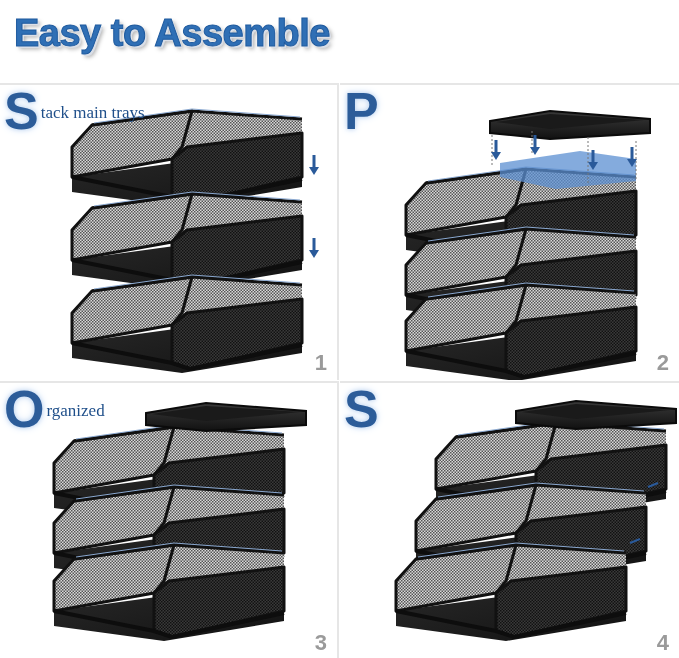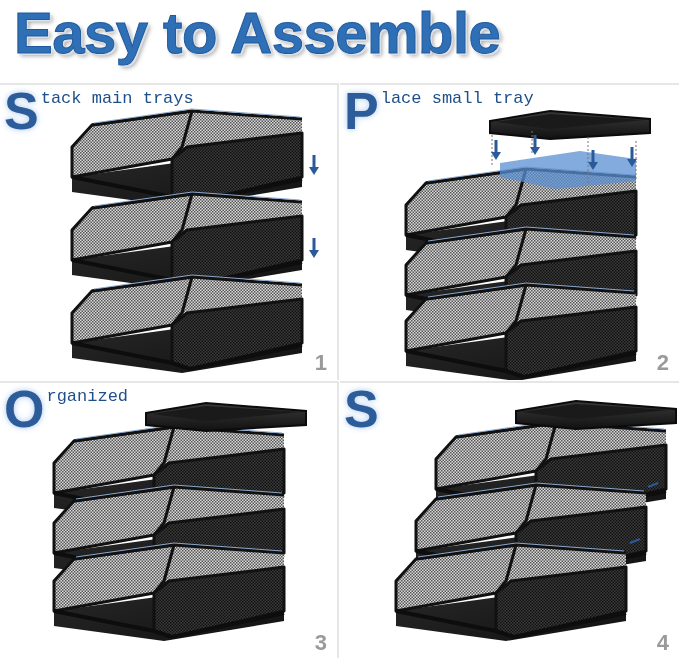--- a/index.html
+++ b/index.html
@@ -1,40 +1,40 @@
 <!DOCTYPE html>
 <html><head>
 <meta charset="utf-8">
 <style>
   html, body { margin: 0; padding: 0; background: #ffffff; }
   body { width: 679px; height: 658px; position: relative; overflow: hidden; font-family: "Liberation Sans", sans-serif; }
   .title {
     position: absolute; left: 14px; top: 2px;
-    font-family: "Liberation Sans", sans-serif; font-weight: 700; font-size: 58px;
+    font-family: "Liberation Sans", sans-serif; font-weight: 700; font-size: 38px;
     color: #2f6fb5; letter-spacing: -0.5px;
     text-shadow: 0 0 2px #fff, 2px 2px 0 #d8dde6, 3px 3px 4px rgba(0,0,0,0.35);
     -webkit-text-stroke: 1px #1f5a9e;
     line-height: 62px;
   }
   .panel {
     position: absolute; background: #fff;
     border-top: 2px solid #e6e6e6;
   }
   .panel.left { border-right: 2px solid #e6e6e6; }
   #p1 { left: 0; top: 83px; width: 337px; height: 295px; }
   #p2 { left: 340px; top: 83px; width: 339px; height: 295px; }
   #p3 { left: 0; top: 381px; width: 337px; height: 277px; }
   #p4 { left: 340px; top: 381px; width: 339px; height: 277px; }
   .cap { position: absolute; left: 4px; top: 2px; display: flex; align-items: flex-start; z-index: 2; }
   .cap .big {
     font-family: "Liberation Sans", sans-serif; font-weight: 700; font-size: 52px; line-height: 48px;
     color: #2c5c99; text-shadow: 0 0 4px #bcd3f0, 0 0 8px #d5e4f7;
   }
   .cap .rest {
-    font-family: Liberation Mono, monospace; font-size: 17px; color: #1f4f8a; margin-top: 2px; margin-left: 2px;
+    font-family: Liberation Serif, serif; font-size: 17px; color: #1f4f8a; margin-top: 16px; margin-left: 2px;
   }
   .num {
     position: absolute; right: 10px; bottom: 4px;
     font-family: "Liberation Sans", sans-serif; font-weight: 700; font-size: 22px; color: #9a9a9a;
   }
   svg.art { position: absolute; left: 0; top: 0; }
 </style>
 </head>
 <body>
 
@@ -113,21 +113,20 @@
     <line x1="192" y1="46" x2="192" y2="70" stroke="#777" stroke-dasharray="2,2"></line>
     <line x1="248" y1="52" x2="248" y2="100" stroke="#777" stroke-dasharray="2,2"></line>
     <line x1="296" y1="56" x2="296" y2="96" stroke="#777" stroke-dasharray="2,2"></line>
     <use href="#arrow" transform="translate(156,55)"></use>
     <use href="#arrow" transform="translate(195,50)"></use>
     <use href="#arrow" transform="translate(253,65)"></use>
     <use href="#arrow" transform="translate(292,62)"></use>
   </svg>
   <div class="cap">
     <span class="big">P</span>
-    <span class="rest">lace small tray</span>
   </div>
   <div class="num">2</div>
 </div>
 
 <div class="panel left" id="p3">
   <svg class="art" width="337" height="277">
     <use href="#tray" transform="translate(44,40)"></use>
     <use href="#tray" transform="translate(44,100)"></use>
     <use href="#tray" transform="translate(44,158)"></use>
     <use href="#smalltray" transform="translate(146,20)"></use>

